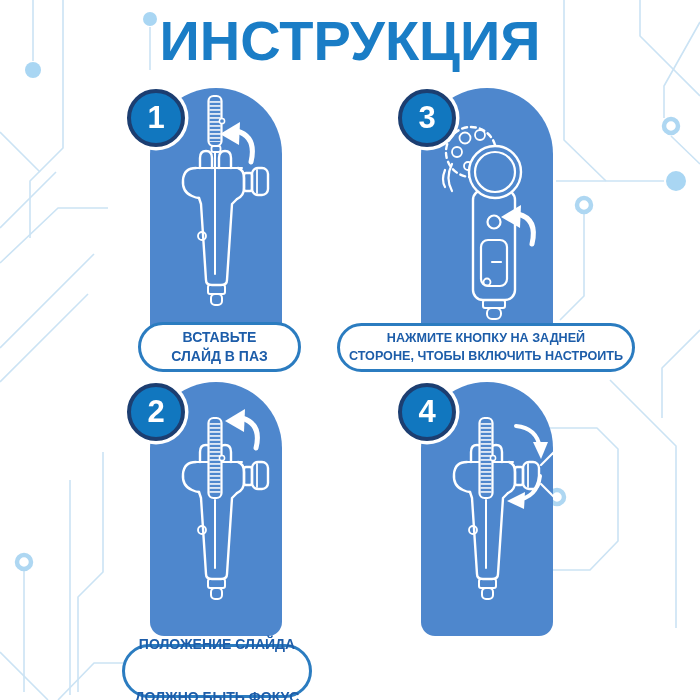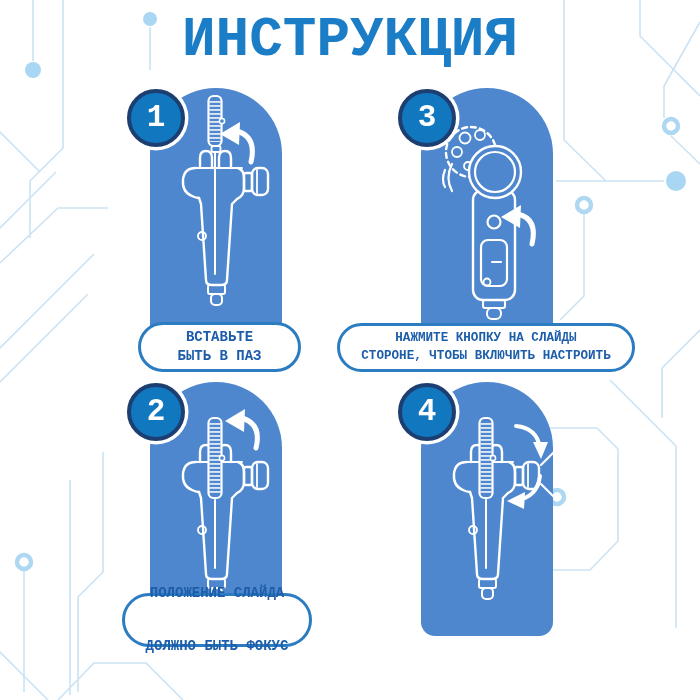--- a/index.html
+++ b/index.html
@@ -1,18 +1,18 @@
 <!DOCTYPE html>
 <html><head>
 <meta charset="utf-8">
 <style>
   html,body { margin:0; padding:0; background:#fff; }
   .page {
     position:relative; width:700px; height:700px; background:#ffffff;
-    overflow:hidden; font-family:Liberation Mono, monospace;
+    overflow:hidden; font-family:Liberation Sans, sans-serif;
   }
   .bg { position:absolute; left:0; top:0; width:700px; height:700px; z-index:0; }
   .title {
     position:absolute; top:8px; left:0; width:700px; margin:0; text-align:center;
     font-size:56px; font-weight:800; color:#1a7dc6; letter-spacing:0px; z-index:2;
   }
   .arch {
     position:absolute; width:132px; background:#4e87cd;
     border-radius:66px 66px 14px 14px; z-index:1;
   }
@@ -32,21 +32,21 @@
   #num2 { left:127px; top:383px; }
   #num4 { left:398px; top:383px; }
   .pill {
     position:absolute; background:#ffffff; border:3.5px solid #2b7cc0;
     border-radius:27px; z-index:3; display:flex; flex-direction:column;
     align-items:center; justify-content:center; text-align:center;
     color:#1d5da9; font-weight:700; box-sizing:border-box; padding:2px 8px;
   }
   #pill1 { left:138px; top:322px; width:163px; height:50px; font-size:14px; line-height:1.35; }
   #pill3 { left:337px; top:323px; width:298px; height:49px; font-size:12.6px; line-height:1.4; }
-  #pill2 { left:122px; top:593px; width:190px; height:54px; font-size:14px; line-height:1.35;gap:34px; }
+  #pill2 { left:122px; top:644px; width:190px; height:54px; font-size:14px; line-height:1.35;gap:34px; }
   #pill4 { left:367px; top:610px; width:245px; height:55px; font-size:14px; line-height:1.35; }
   .illus * { vector-effect:none; }
 </style>
 </head>
 <body>
 
 <div class="page">
 
   <svg class="bg" viewBox="0 0 700 700">
     <g stroke="#cbe3f4" stroke-width="1.6" fill="none" stroke-linejoin="round">
@@ -124,21 +124,21 @@
       </g>
       <g>
         <path d="M101,74 Q107,49 87,43" fill="none" stroke="#ffffff" stroke-width="5" stroke-linecap="round"></path>
         <path d="M90,34 L70,46 L89,57 Z" fill="#ffffff" stroke="none"></path>
       </g>
     </svg>
   </div>
   <div class="num" id="num1"><span>1</span></div>
   <div class="pill" id="pill1">
     <div>ВСТАВЬТЕ</div>
-    <div>БЫТЬ В ПАЗ</div>
+    <div>СЛАЙД В ПАЗ</div>
   </div>
 
   <div class="arch top" id="arch3">
     <svg class="illus" viewBox="0 0 132 250">
       <g fill="none" stroke="#ffffff" stroke-linejoin="round" stroke-linecap="round">
         <circle cx="50" cy="64" r="25" stroke-dasharray="5 4" stroke-width="2.4"></circle>
         <circle cx="44" cy="50" r="5.5" stroke-width="1.8"></circle>
         <circle cx="59" cy="47" r="5" stroke-width="1.8"></circle>
         <circle cx="36" cy="64" r="5" stroke-width="1.8"></circle>
         <circle cx="47" cy="78" r="4" stroke-width="1.8"></circle>
@@ -157,21 +157,21 @@
         <rect x="66" y="220" width="14" height="11" rx="5" stroke-width="2"></rect>
       </g>
       <g>
         <path d="M111,156 Q117,131 97,126" fill="none" stroke="#ffffff" stroke-width="5" stroke-linecap="round"></path>
         <path d="M100,117 L80,129 L99,140 Z" fill="#ffffff" stroke="none"></path>
       </g>
     </svg>
   </div>
   <div class="num" id="num3"><span>3</span></div>
   <div class="pill" id="pill3">
-    <div>НАЖМИТЕ КНОПКУ НА СЛАЙДЫ</div>
+    <div>НАЖМИТЕ КНОПКУ НА ЗАДНЕЙ</div>
     <div>СТОРОНЕ, ЧТОБЫ ВКЛЮЧИТЬ НАСТРОИТЬ</div>
   </div>
 
   <div class="arch bottom" id="arch2">
     <svg class="illus" viewBox="0 0 132 250">
       <g fill="none" stroke="#ffffff" stroke-width="2" stroke-linecap="round">
         <path d="M65,118 V186"></path>
       </g>
       <use href="#g-side"></use>
       <g stroke="#ffffff" stroke-linejoin="round">

